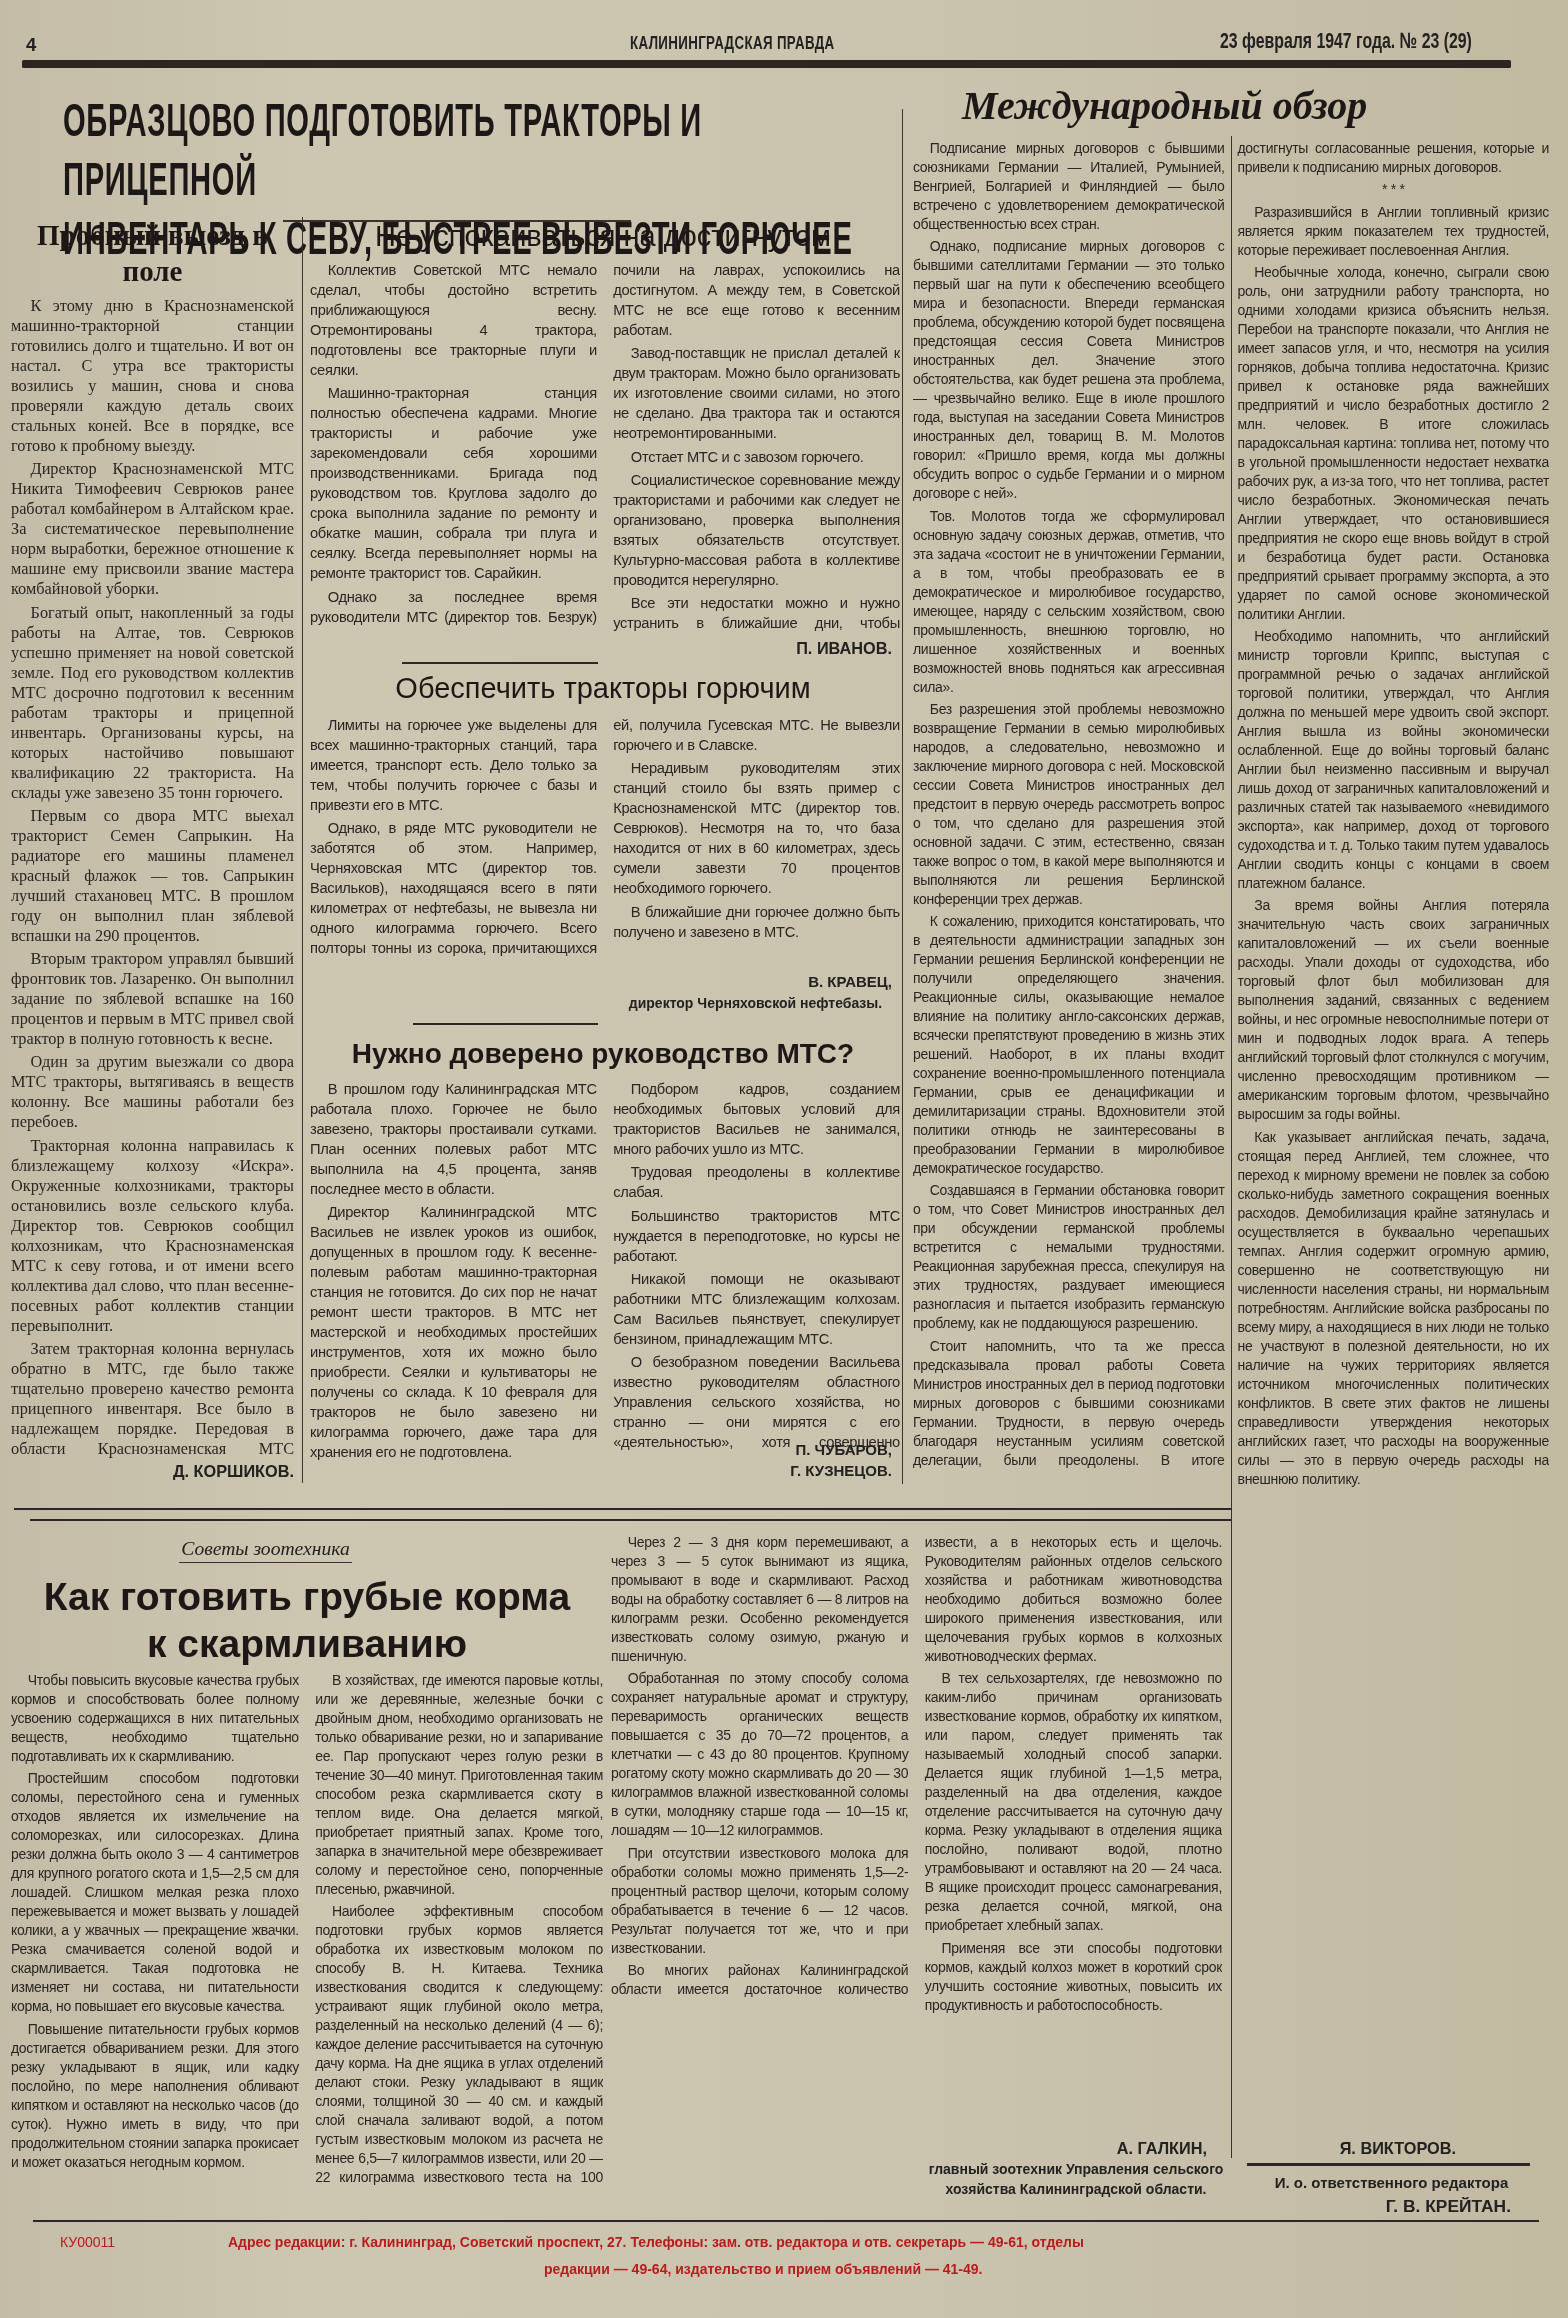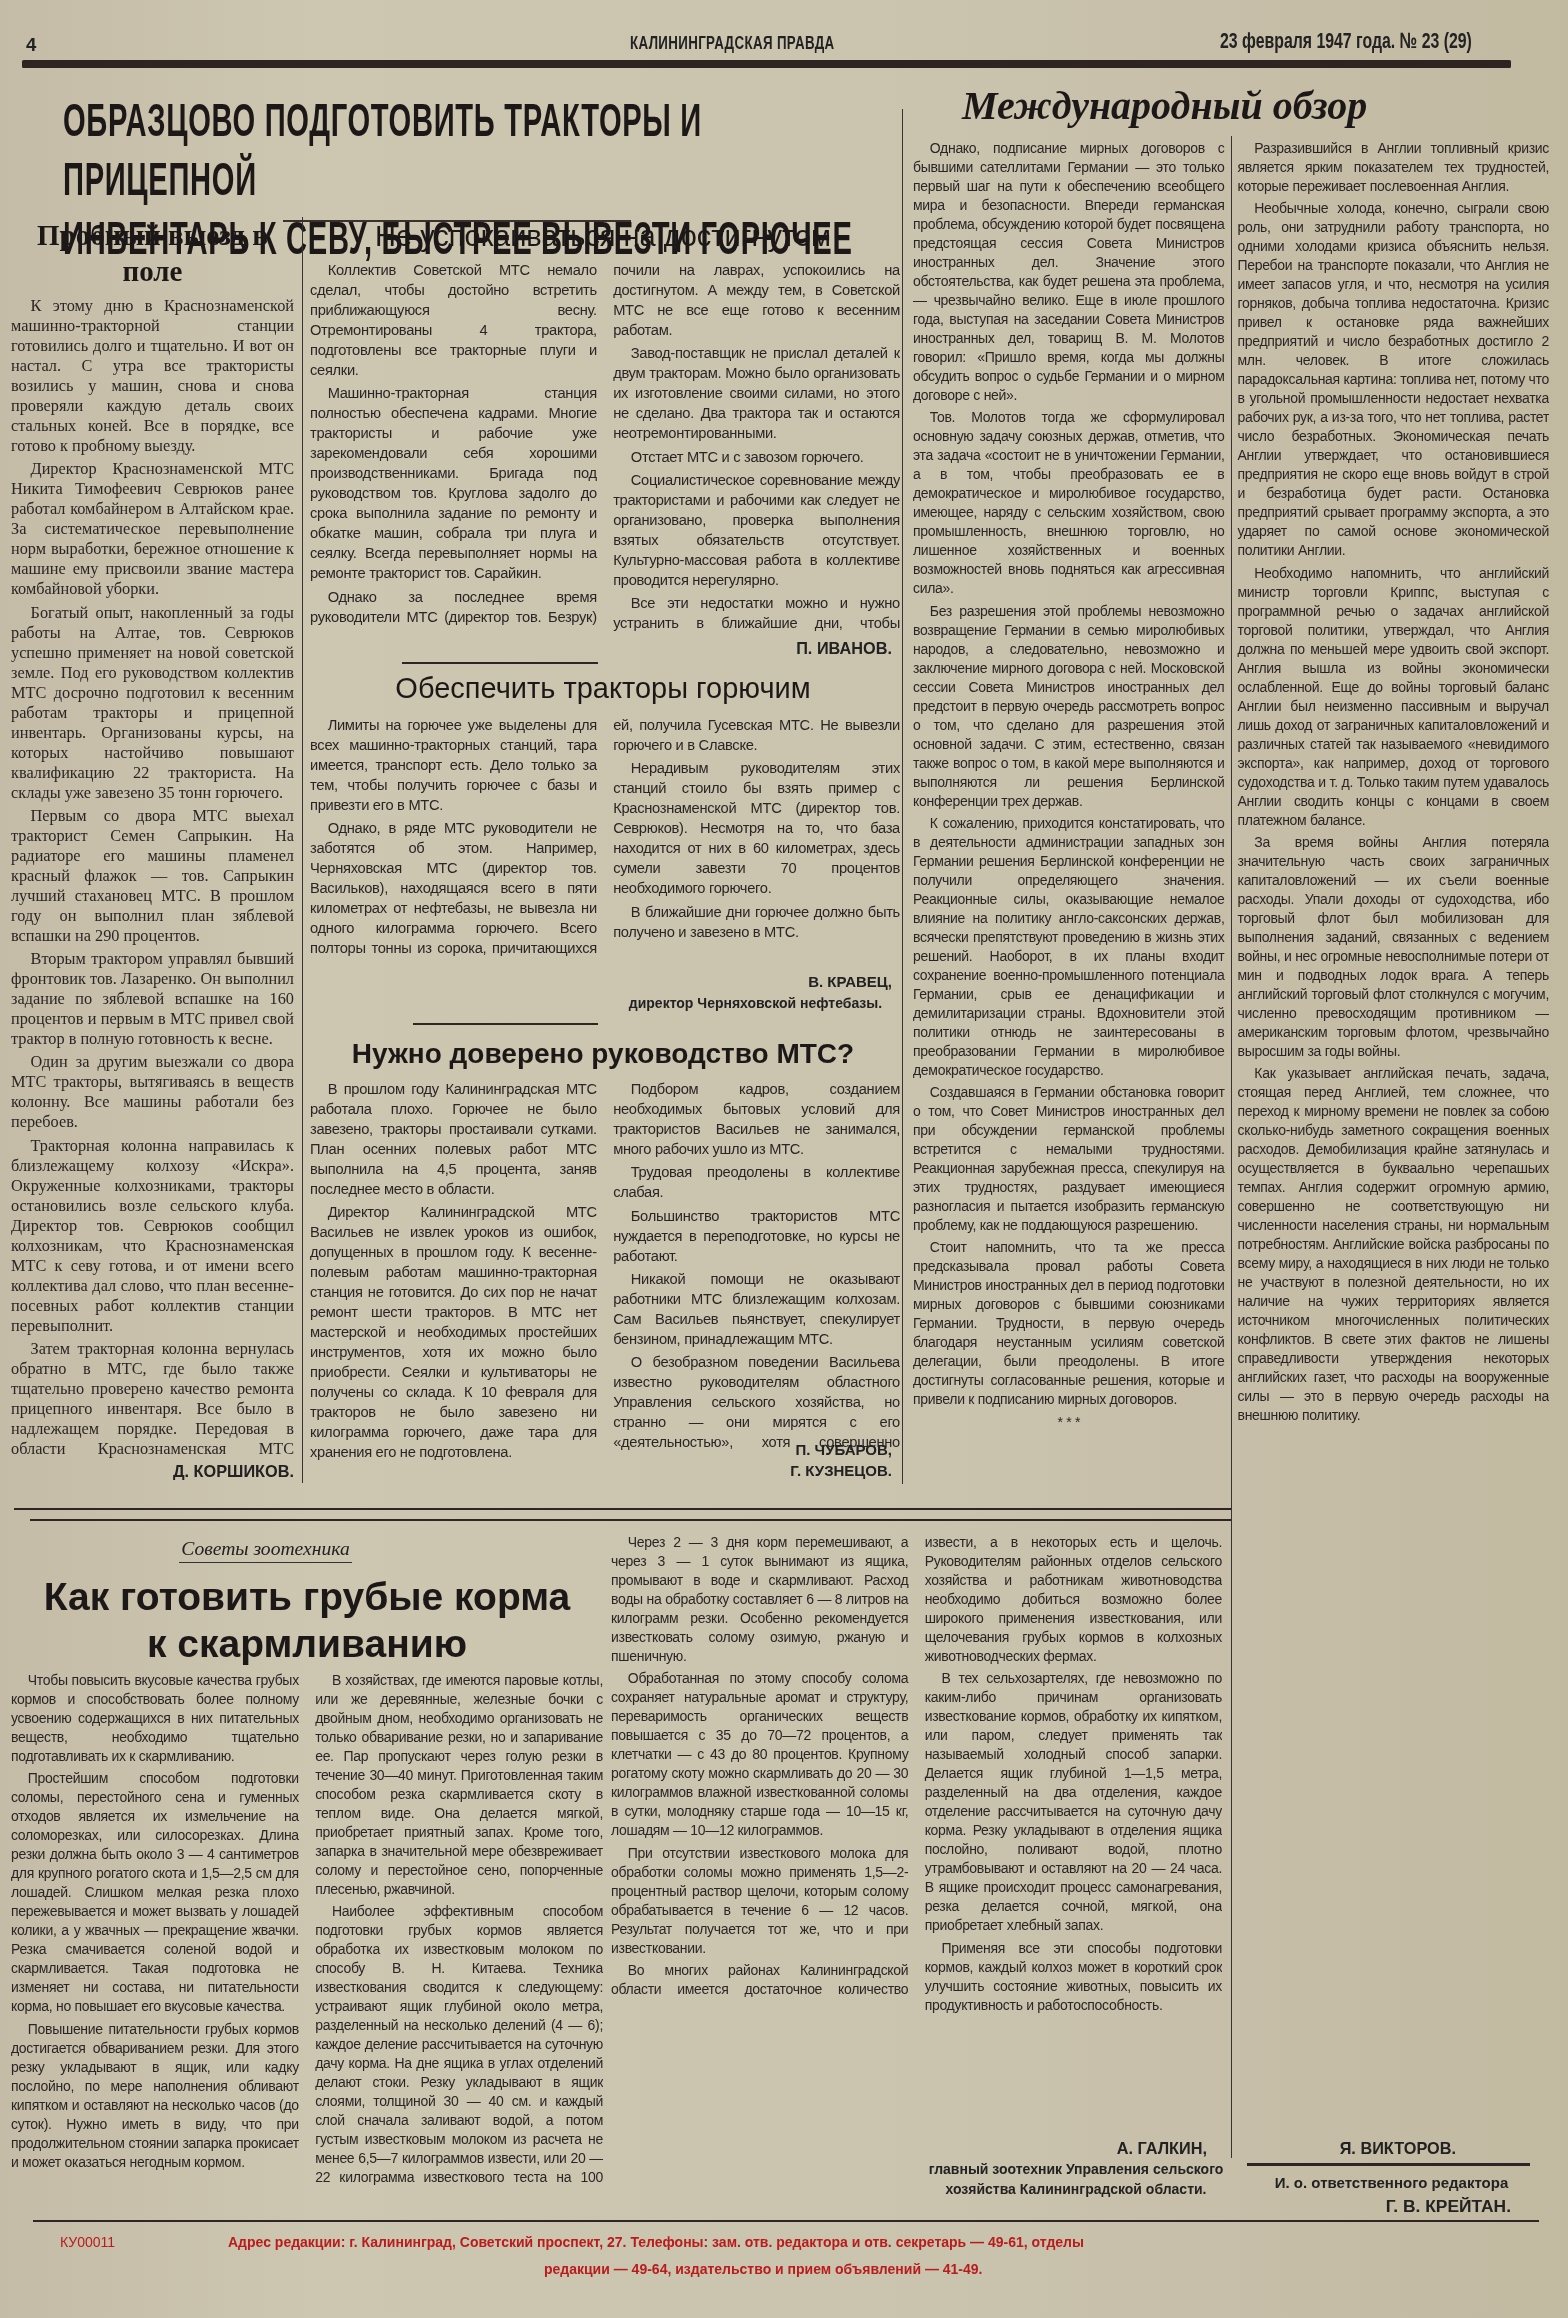--- a/index.html
+++ b/index.html
@@ -98,20 +98,21 @@
 </div>
 <div class="abs sig" style="left:609px;top:1440px;width:283px;font-size:15px;line-height:20.7px;">
   <div>П. ЧУБАРОВ,</div>
   <div>Г. КУЗНЕЦОВ.</div>
 </div>
 
 <div class="hline" style="left:13.6px;top:1508px;width:1217px;"></div>
 <div class="hline" style="left:30px;top:1519px;width:1201px;"></div>
 
 <div class="col narrow" style="left:913px;top:139px;width:636px;height:2011px;column-count:2;column-gap:13px;font-size:14px;line-height:19px;">
+  <p>Подписание мирных договоров с бывшими союзниками Германии — Италией, Румынией, Венгрией, Болгарией и Финляндией — было встречено с удовлетворением демократической общественностью всех стран.</p>
   <p>Однако, подписание мирных договоров с бывшими сателлитами Германии — это только первый шаг на пути к обеспечению всеобщего мира и безопасности. Впереди германская проблема, обсуждению которой будет посвящена предстоящая сессия Совета Министров иностранных дел. Значение этого обстоятельства, как будет решена эта проблема, — чрезвычайно велико. Еще в июле прошлого года, выступая на заседании Совета Министров иностранных дел, товарищ В. М. Молотов говорил: «Пришло время, когда мы должны обсудить вопрос о судьбе Германии и о мирном договоре с ней».</p>
   <p>Тов. Молотов тогда же сформулировал основную задачу союзных держав, отметив, что эта задача «состоит не в уничтожении Германии, а в том, чтобы преобразовать ее в демократическое и миролюбивое государство, имеющее, наряду с сельским хозяйством, свою промышленность, внешнюю торговлю, но лишенное хозяйственных и военных возможностей вновь подняться как агрессивная сила».</p>
   <p>Без разрешения этой проблемы невозможно возвращение Германии в семью миролюбивых народов, а следовательно, невозможно и заключение мирного договора с ней. Московской сессии Совета Министров иностранных дел предстоит в первую очередь рассмотреть вопрос о том, что сделано для разрешения этой основной задачи. С этим, естественно, связан также вопрос о том, в какой мере выполняются и выполняются ли решения Берлинской конференции трех держав.</p>
   <p>К сожалению, приходится констатировать, что в деятельности администрации западных зон Германии решения Берлинской конференции не получили определяющего значения. Реакционные силы, оказывающие немалое влияние на политику англо-саксонских держав, всячески препятствуют проведению в жизнь этих решений. Наоборот, в их планы входит сохранение военно-промышленного потенциала Германии, срыв ее денацификации и демилитаризации страны. Вдохновители этой политики отнюдь не заинтересованы в преобразовании Германии в миролюбивое демократическое государство.</p>
   <p>Создавшаяся в Германии обстановка говорит о том, что Совет Министров иностранных дел при обсуждении германской проблемы встретится с немалыми трудностями. Реакционная зарубежная пресса, спекулируя на этих трудностях, раздувает имеющиеся разногласия и пытается изобразить германскую проблему, как не поддающуюся разрешению.</p>
   <p>Стоит напомнить, что та же пресса предсказывала провал работы Совета Министров иностранных дел в период подготовки мирных договоров с бывшими союзниками Германии. Трудности, в первую очередь благодаря неустанным усилиям советской делегации, были преодолены. В итоге достигнуты согласованные решения, которые и привели к подписанию мирных договоров.</p>
   <p style="text-align:center;text-indent:0;">* * *</p>
   <p>Разразившийся в Англии топливный кризис является ярким показателем тех трудностей, которые переживает послевоенная Англия.</p>
   <p>Необычные холода, конечно, сыграли свою роль, они затруднили работу транспорта, но одними холодами кризиса объяснить нельзя. Перебои на транспорте показали, что Англия не имеет запасов угля, и что, несмотря на усилия горняков, добыча топлива недостаточна. Кризис привел к остановке ряда важнейших предприятий и число безработных достигло 2 млн. человек. В итоге сложилась парадоксальная картина: топлива нет, потому что в угольной промышленности недостает нехватка рабочих рук, а из-за того, что нет топлива, растет число безработных. Экономическая печать Англии утверждает, что остановившиеся предприятия не скоро еще вновь войдут в строй и безработица будет расти. Остановка предприятий срывает программу экспорта, а это ударяет по самой основе экономической политики Англии.</p>
   <p>Необходимо напомнить, что английский министр торговли Криппс, выступая с программной речью о задачах английской торговой политики, утверждал, что Англия должна по меньшей мере удвоить свой экспорт. Англия вышла из войны экономически ослабленной. Еще до войны торговый баланс Англии был неизменно пассивным и выручал лишь доход от заграничных капиталовложений и различных статей так называемого «невидимого экспорта», как например, доход от торгового судоходства и т. д. Только таким путем удавалось Англии сводить концы с концами в своем платежном балансе.</p>
@@ -130,21 +131,21 @@
   <div>к скармливанию</div>
 </div>
 <div class="col narrow" style="left:11px;top:1671px;width:592px;height:533px;column-count:2;column-gap:16.3px;font-size:14px;line-height:19px;">
   <p>Чтобы повысить вкусовые качества грубых кормов и способствовать более полному усвоению содержащихся в них питательных веществ, необходимо тщательно подготавливать их к скармливанию.</p>
   <p>Простейшим способом подготовки соломы, перестойного сена и гуменных отходов является их измельчение на соломорезках, или силосорезках. Длина резки должна быть около 3 — 4 сантиметров для крупного рогатого скота и 1,5—2,5 см для лошадей. Слишком мелкая резка плохо пережевывается и может вызвать у лошадей колики, а у жвачных — прекращение жвачки. Резка смачивается соленой водой и скармливается. Такая подготовка не изменяет ни состава, ни питательности корма, но повышает его вкусовые качества.</p>
   <p>Повышение питательности грубых кормов достигается обвариванием резки. Для этого резку укладывают в ящик, или кадку послойно, по мере наполнения обливают кипятком и оставляют на несколько часов (до суток). Нужно иметь в виду, что при продолжительном стоянии запарка прокисает и может оказаться негодным кормом.</p>
   <p>В хозяйствах, где имеются паровые котлы, или же деревянные, железные бочки с двойным дном, необходимо организовать не только обваривание резки, но и запаривание ее. Пар пропускают через голую резки в течение 30—40 минут. Приготовленная таким способом резка скармливается скоту в теплом виде. Она делается мягкой, приобретает приятный запах. Кроме того, запарка в значительной мере обезвреживает солому и перестойное сено, попорченные плесенью, ржавчиной.</p>
   <p>Наиболее эффективным способом подготовки грубых кормов является обработка их известковым молоком по способу В. Н. Китаева. Техника известкования сводится к следующему: устраивают ящик глубиной около метра, разделенный на несколько делений (4 — 6); каждое деление рассчитывается на суточную дачу корма. На дне ящика в углах отделений делают стоки. Резку укладывают в ящик слоями, толщиной 30 — 40 см. и каждый слой сначала заливают водой, а потом густым известковым молоком из расчета не менее 6,5—7 килограммов извести, или 20 — 22 килограмма известкового теста на 100 килограммов резки. Когда ящик наполнится, сверху накидывают крышку с грузом, чтобы вся резка была погружена в раствор.</p>
 </div>
 <div class="col narrow" style="left:611px;top:1533px;width:611px;height:587px;column-count:2;column-gap:16.3px;font-size:14px;line-height:19px;">
-  <p>Через 2 — 3 дня корм перемешивают, а через 3 — 1 суток вынимают из ящика, промывают в воде и скармливают. Расход воды на обработку составляет 6 — 8 литров на килограмм резки. Особенно рекомендуется известковать солому озимую, ржаную и пшеничную.</p>
+  <p>Через 2 — 3 дня корм перемешивают, а через 3 — 5 суток вынимают из ящика, промывают в воде и скармливают. Расход воды на обработку составляет 6 — 8 литров на килограмм резки. Особенно рекомендуется известковать солому озимую, ржаную и пшеничную.</p>
   <p>Обработанная по этому способу солома сохраняет натуральные аромат и структуру, переваримость органических веществ повышается с 35 до 70—72 процентов, а клетчатки — с 43 до 80 процентов. Крупному рогатому скоту можно скармливать до 20 — 30 килограммов влажной известкованной соломы в сутки, молодняку старше года — 10—15 кг, лошадям — 10—12 килограммов.</p>
   <p>При отсутствии известкового молока для обработки соломы можно применять 1,5—2-процентный раствор щелочи, которым солому обрабатывается в течение 6 — 12 часов. Результат получается тот же, что и при известковании.</p>
   <p>Во многих районах Калининградской области имеется достаточное количество извести, а в некоторых есть и щелочь. Руководителям районных отделов сельского хозяйства и работникам животноводства необходимо добиться возможно более широкого применения известкования, или щелочевания грубых кормов в колхозных животноводческих фермах.</p>
   <p>В тех сельхозартелях, где невозможно по каким-либо причинам организовать известкование кормов, обработку их кипятком, или паром, следует применять так называемый холодный способ запарки. Делается ящик глубиной 1—1,5 метра, разделенный на два отделения, каждое отделение рассчитывается на суточную дачу корма. Резку укладывают в отделения ящика послойно, поливают водой, плотно утрамбовывают и оставляют на 20 — 24 часа. В ящике происходит процесс самонагревания, резка делается сочной, мягкой, она приобретает хлебный запах.</p>
   <p>Применяя все эти способы подготовки кормов, каждый колхоз может в короткий срок улучшить состояние животных, повысить их продуктивность и работоспособность.</p>
 </div>
 <div class="abs sig" style="left:924px;top:2139px;width:283px;font-size:16.3px;">А. ГАЛКИН,</div>
 <div class="abs sig-sub" style="left:924px;top:2160px;width:304px;line-height:19.6px;">главный зоотехник Управления сельского хозяйства Калининградской области.</div>
 
 <div class="hline" style="left:33px;top:2220px;width:1506px;height:1.6px;"></div>

